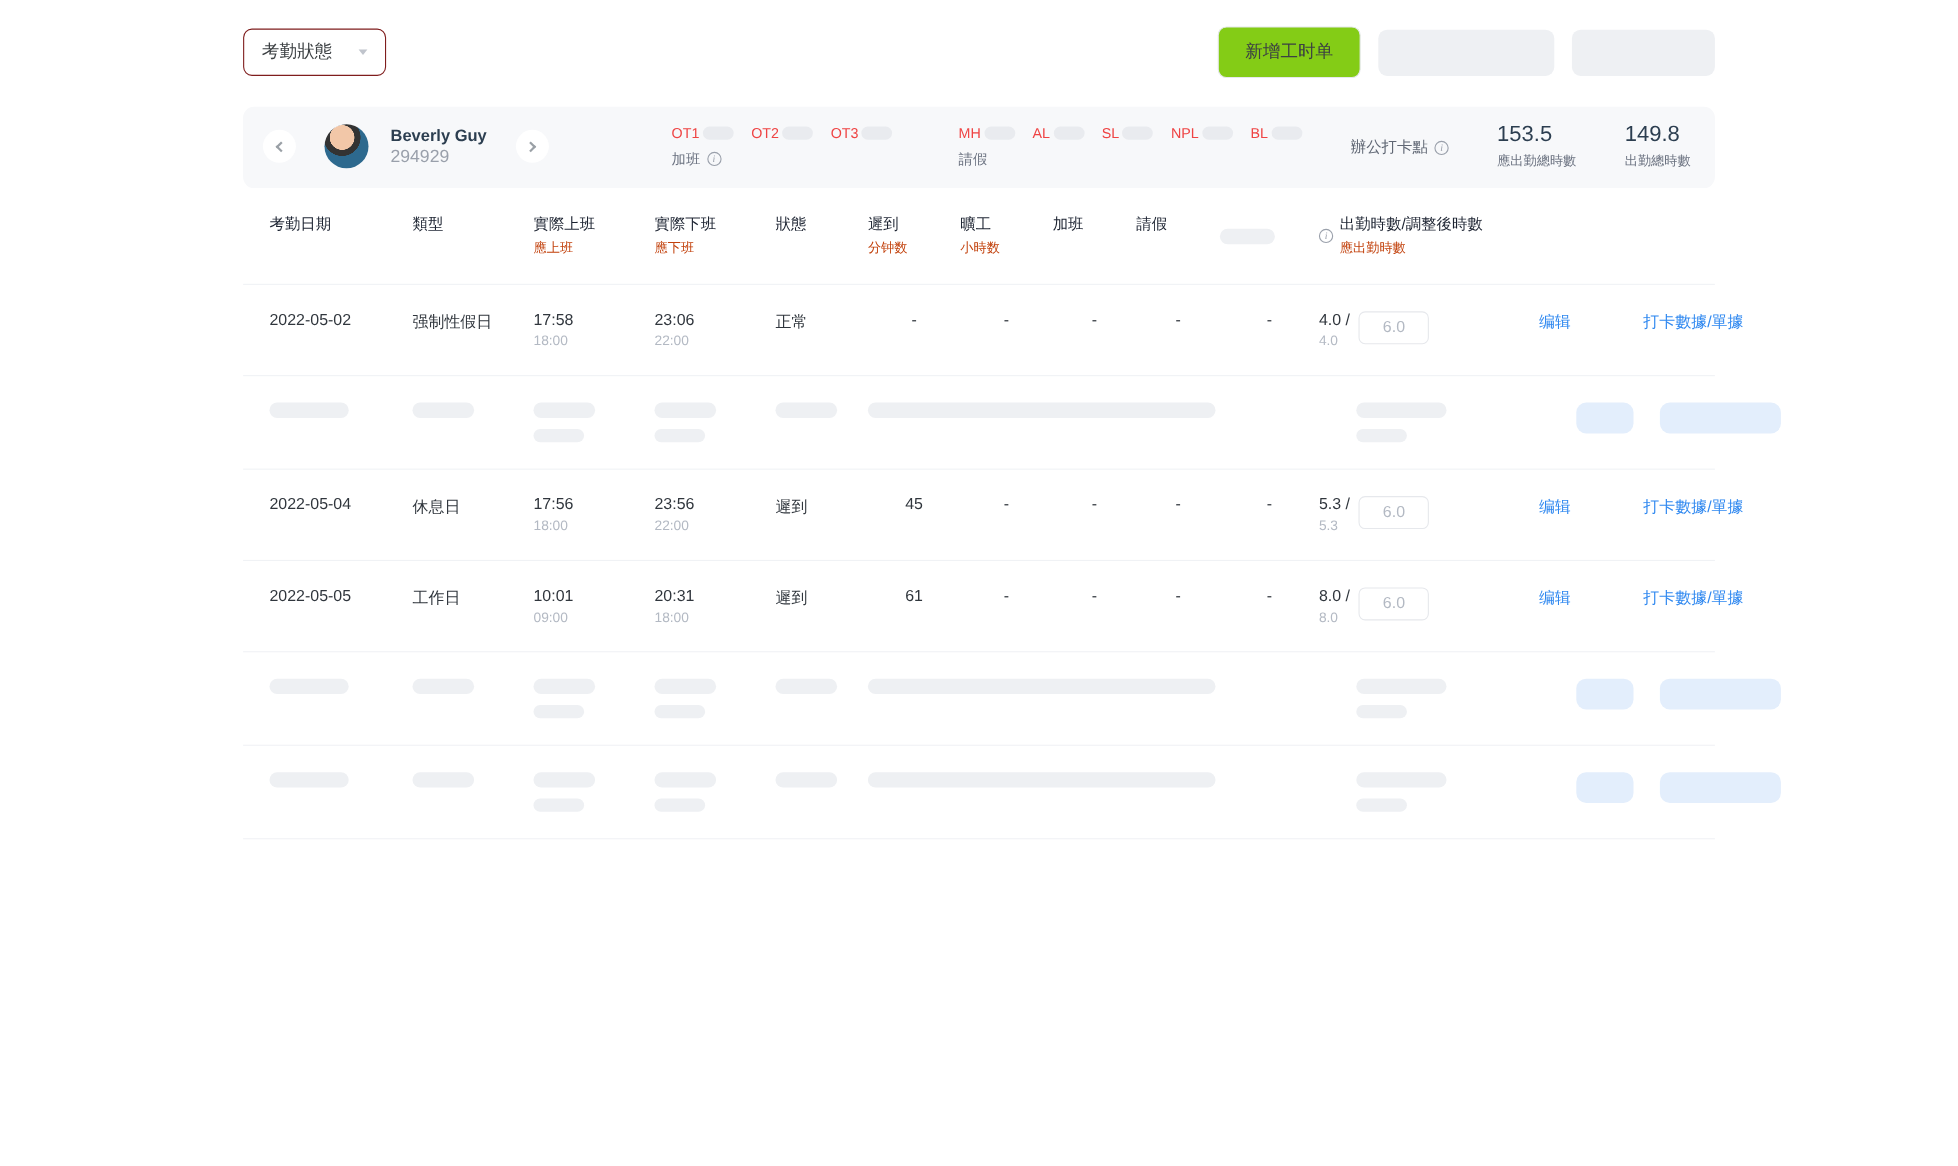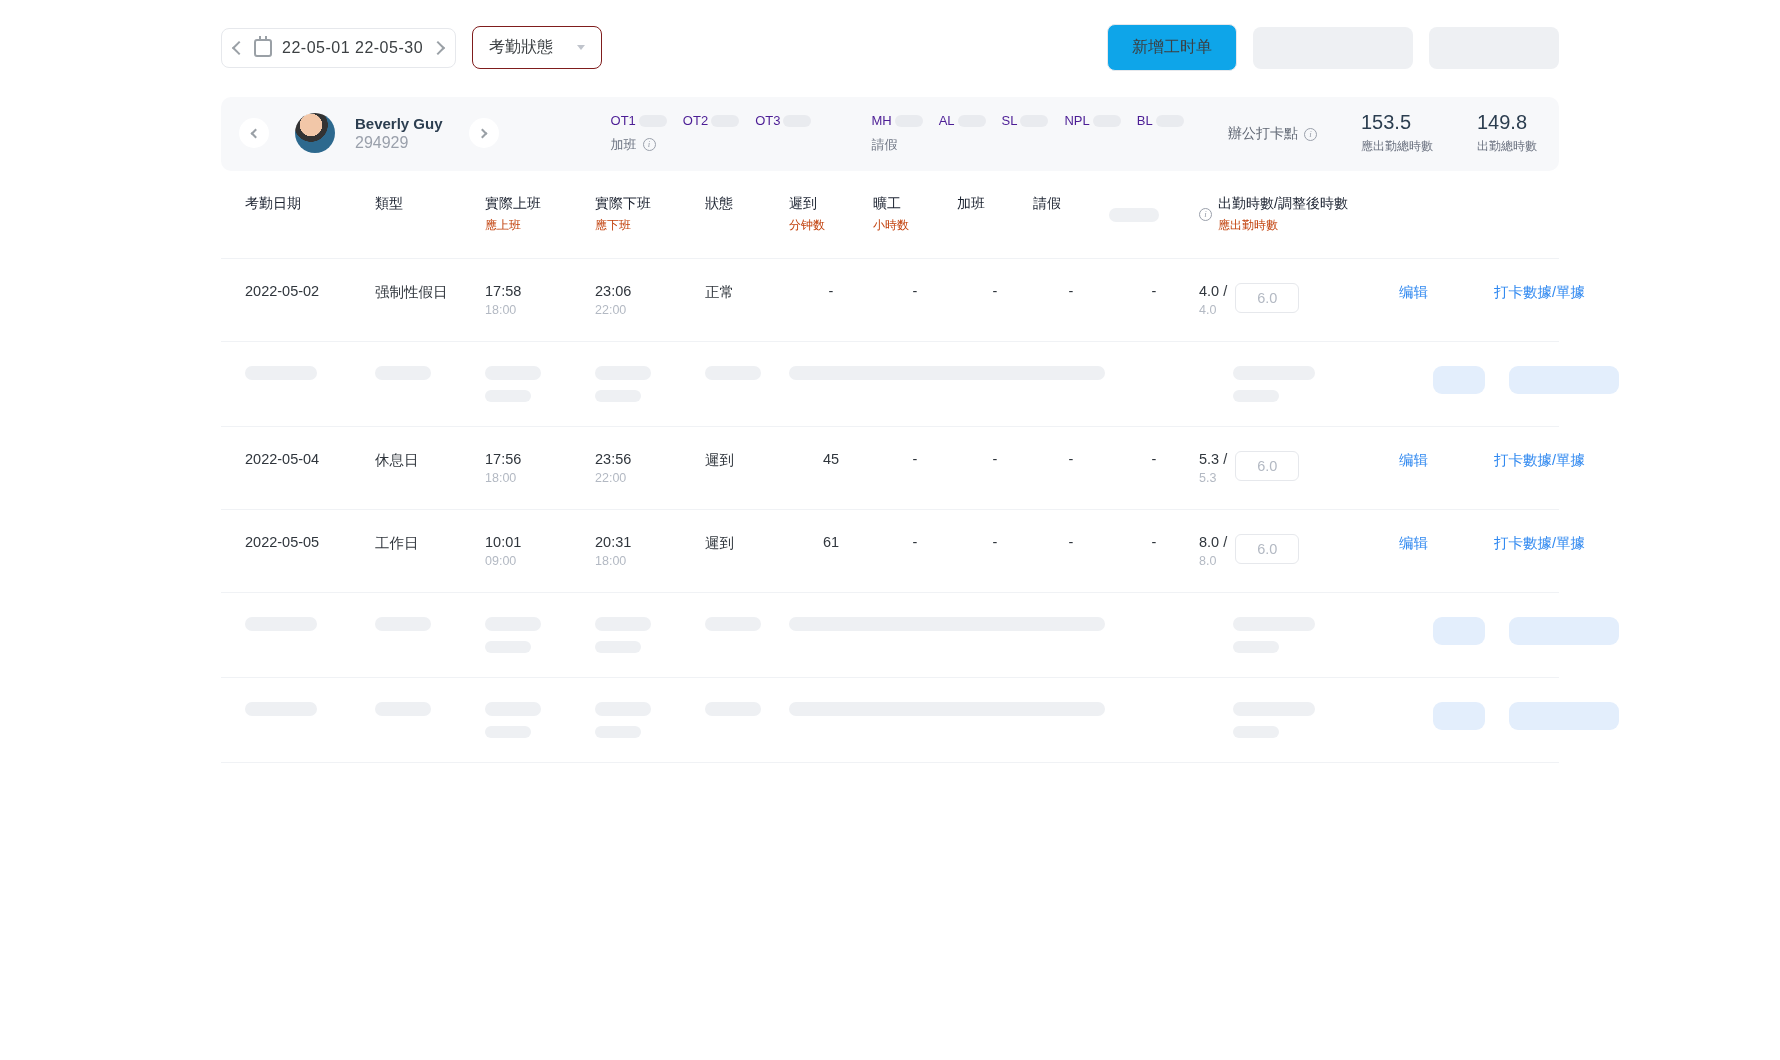--- a/index.html
+++ b/index.html
@@ -16,38 +16,38 @@
     .date-range .cal::before, .date-range .cal::after { content: ""; position: absolute; top: -5px; width: 2px; height: 5px; background: #9aa0a6; }
     .date-range .cal::before { left: 3px; }
     .date-range .cal::after { right: 3px; }
     .date-range .txt { font-size: 16px; color: #3c4043; letter-spacing: 0.5px; }
 
     .status-select { display: inline-flex; align-items: center; gap: 24px; border: 1px solid #7f1d1d; border-radius: 8px; padding: 10px 16px; background: #fff; font-size: 16px; color: #3c4043; }
     .status-select .caret { width: 0; height: 0; border-left: 4px solid transparent; border-right: 4px solid transparent; border-top: 5px solid #c0c4cc; }
 
     .spacer { flex: 1; }
 
-    .btn-outline { border: 1px solid #e6e8ec; background: #0ea5e9; border-radius: 8px; padding: 12px 24px; font-size: 16px; color: #3c4043; cursor: pointer; }
+    .btn-outline { border: 1px solid #e6e8ec; background: #84cc16; border-radius: 8px; padding: 12px 24px; font-size: 16px; color: #3c4043; cursor: pointer; }
     .pill-placeholder { background: #eef0f3; border-radius: 8px; width: 160px; height: 42px; }
 
     
     .summary { background: #f7f8fa; border-radius: 10px; padding: 14px 22px 16px 18px; display: flex; align-items: center; gap: 12px; }
     .nav-circle { width: 30px; height: 30px; border-radius: 50%; background: #fff; display: flex; align-items: center; justify-content: center; cursor: pointer; }
     .nav-circle .chev { width: 7px; height: 7px; border: solid #9aa0a6; border-width: 0 2px 2px 0; display: inline-block; }
     .nav-circle .left { transform: rotate(135deg); margin-left: 2px; }
     .nav-circle .right { transform: rotate(-45deg); margin-right: 2px; }
     .avatar { width: 40px; height: 40px; border-radius: 50%; background: radial-gradient(circle at 40% 30%, #f2c7a8 0 30%, #333 31% 45%, #2d698e 46% 100%); margin-left: 14px; }
     .person { margin-left: 8px; }
     .person .name { font-weight: 700; font-size: 15px; color: #2c3e50; }
     .person .id { font-size: 16px; color: #9aa0ab; margin-top: 2px; }
 
     .sum-spacer { width: 88px; }
 
     .stat-groups { display: flex; gap: 60px; align-items: flex-start; }
-    .stat-group .labels { display: flex; gap: 16px; font-size: 13px; color: #4c1d95; }
+    .stat-group .labels { display: flex; gap: 16px; font-size: 13px; color: #ef4444; }
     .stat-group .labels span.pill { display: inline-block; background: #e9ebef; border-radius: 9px; width: 28px; height: 12px; vertical-align: middle; margin-left: 3px; }
     .stat-group .sub { margin-top: 8px; font-size: 13px; color: #6b7280; display: flex; align-items: center; gap: 6px; }
     .info-icon { width: 13px; height: 13px; border: 1.4px solid #9aa0ab; border-radius: 50%; display: inline-flex; align-items: center; justify-content: center; font-size: 9px; font-style: italic; color: #9aa0ab; font-family: Georgia, serif; line-height: 1; }
 
     .summary-right { margin-left: auto; display: flex; align-items: flex-start; gap: 44px; }
     .office-pt { display: flex; align-items: center; gap: 6px; font-size: 14px; color: #5f6673; margin-top: 14px; }
     .metric .num { font-size: 20px; font-weight: 400; color: #2c3e50; }
     .metric .lbl { font-size: 12px; color: #6b7280; margin-top: 4px; }
 
     
@@ -76,26 +76,20 @@
     .sk-blue { background: #e3eefc; border-radius: 9px; height: 28px; width: 52px; }
     .sk-blue-l { background: #e3eefc; border-radius: 9px; height: 28px; width: 110px; }
     .row-skel .sk-sub { margin-top: 10px; width: 46px; }
   </style>
 </head>
 <body>
 
 <div class="page">
 
   <div class="topbar">
-    <div class="date-range">
-      <span class="nav left"></span>
-      <span class="cal"></span>
-      <span class="txt">22-05-01 22-05-30</span>
-      <span class="nav right"></span>
-    </div>
     <div class="status-select">
       <span>考勤狀態</span>
       <span class="caret"></span>
     </div>
     <div class="spacer"></div>
     <button class="btn-outline">新增工时单</button>
     <div class="pill-placeholder"></div>
     <div class="pill-placeholder" style="width:130px"></div>
   </div>
 

